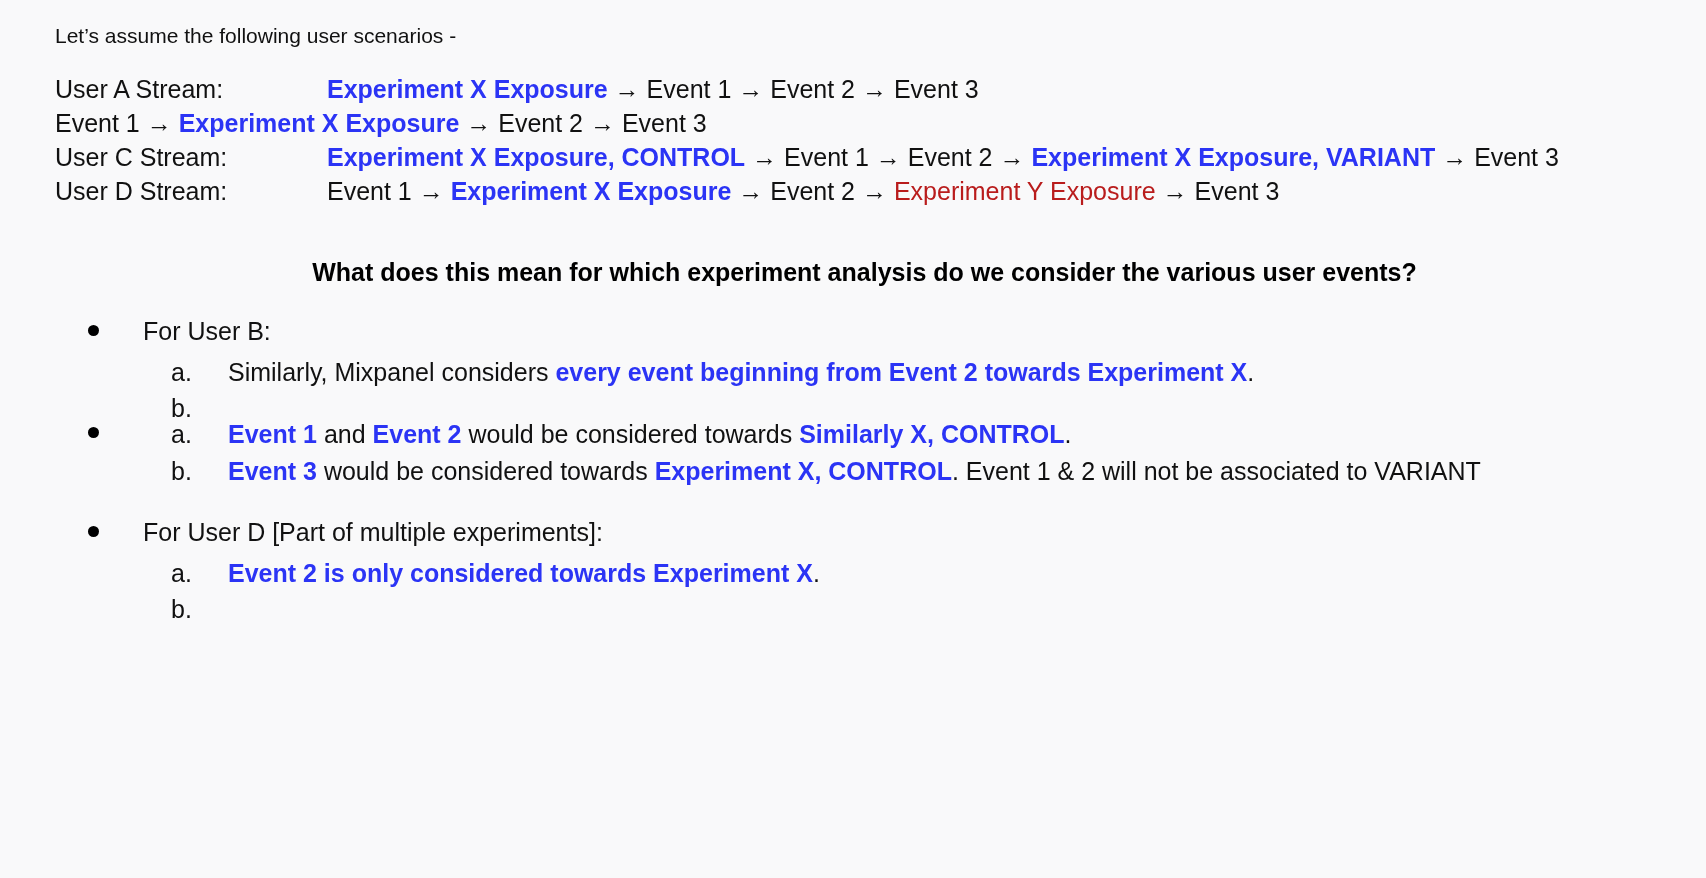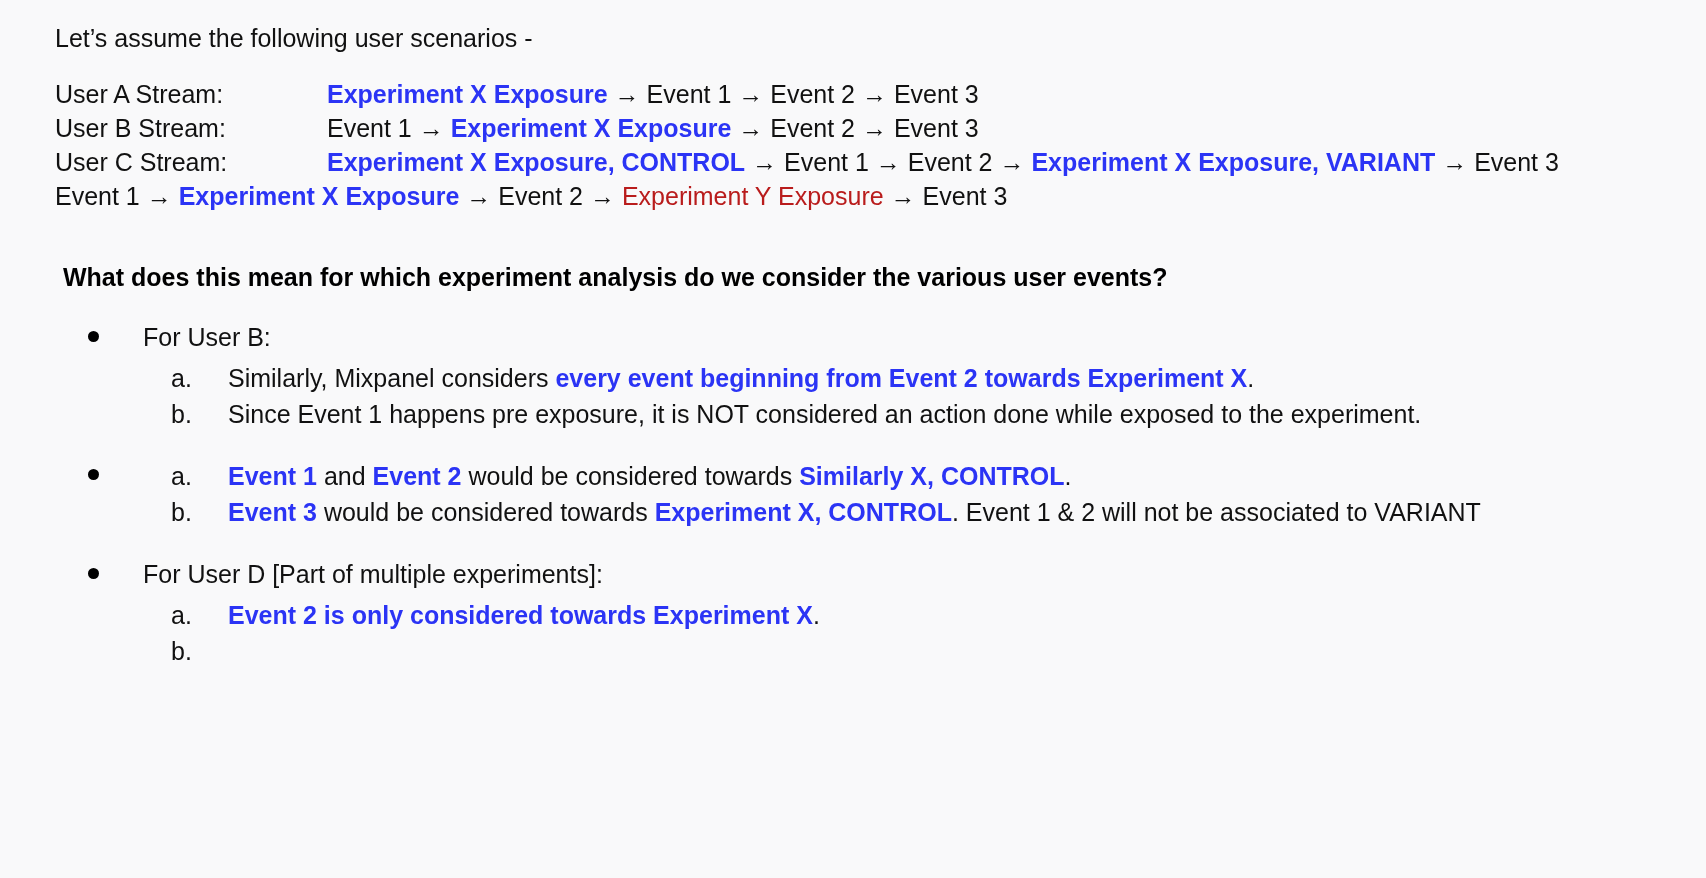--- a/index.html
+++ b/index.html
@@ -12,21 +12,21 @@
     min-height: 878px;
     font-family: "Liberation Sans", sans-serif;
     color: #000000;
     -webkit-font-smoothing: antialiased;
   }
   .page {
     padding: 22px 40px 0 55px;
     box-sizing: border-box;
   }
   .intro {
-    font-size: 25px;
+    font-size: 21px;
     line-height: 1.32;
     color: #111;
     margin: 0 0 22px 0;
   }
   .streams {
     margin: 0 0 48px 0;
   }
   .stream-row {
     display: flex;
     align-items: flex-end;
@@ -44,20 +44,21 @@
   }
   .blue { color: #2b34f5; font-weight: bold; }
   .magenta { color: #b91c1c; }
   .arrow { color: #111; }
   .question {
     font-size: 25px;
     font-weight: bold;
     color: #000;
     margin: 0 0 26px 8px;
     line-height: 1.3;
+    text-align: center;
   }
   ul.bullets {
     list-style: none;
     margin: 0;
     padding: 0;
   }
   ul.bullets > li {
     position: relative;
     padding-left: 88px;
     margin-bottom: 26px;
@@ -103,41 +104,41 @@
 <div class="page">
 
   <p class="intro">Let’s assume the following user scenarios -</p>
 
   <div class="streams">
       <div class="stream-row">
         <span class="stream-label">User A Stream:</span>
         <span class="stream-body"><span class="blue">Experiment X Exposure</span><span class="arrow"> → </span><span class="arrow">Event 1</span><span class="arrow"> → </span><span class="arrow">Event 2</span><span class="arrow"> → </span><span class="arrow">Event 3</span></span>
       </div>
       <div class="stream-row">
-        <span class="stream-label">User B Stream:</span>
         <span class="stream-body"><span class="arrow">Event 1</span><span class="arrow"> → </span><span class="blue">Experiment X Exposure</span><span class="arrow"> → </span><span class="arrow">Event 2</span><span class="arrow"> → </span><span class="arrow">Event 3</span></span>
       </div>
       <div class="stream-row">
         <span class="stream-label">User C Stream:</span>
         <span class="stream-body"><span class="blue">Experiment X Exposure, CONTROL</span><span class="arrow"> → </span><span class="arrow">Event 1</span><span class="arrow"> → </span><span class="arrow">Event 2</span><span class="arrow"> → </span><span class="blue">Experiment X Exposure, VARIANT</span><span class="arrow"> → </span><span class="arrow">Event 3</span></span>
       </div>
       <div class="stream-row">
+        <span class="stream-label">User D Stream:</span>
         <span class="stream-body"><span class="arrow">Event 1</span><span class="arrow"> → </span><span class="blue">Experiment X Exposure</span><span class="arrow"> → </span><span class="arrow">Event 2</span><span class="arrow"> → </span><span class="magenta">Experiment Y Exposure</span><span class="arrow"> → </span><span class="arrow">Event 3</span></span>
       </div>
     </div>
 
   <p class="question">What does this mean for which experiment analysis do we consider the various user events?</p>
 
   <ul class="bullets">
       <li>
         <span class="dot"></span>
         <span class="li-text"><span class="arrow">For User B:</span></span>
         <ol class="sub">
           <li><span class="marker">a.</span><span><span class="arrow">Similarly, Mixpanel considers </span><span class="blue">every event beginning from Event 2 towards Experiment X</span><span class="arrow">.</span></span></li>
-          <li><span class="marker">b.</span><span><span class="arrow">Since Event 1 happens pre exposure, it is NOT considered an action done while exposed to the experiment.</span></span></li>
+          <li><span class="marker">b.</span></li>
         </ol>
       </li>
       <li>
         <span class="dot"></span>
         <ol class="sub">
           <li><span class="marker">a.</span><span><span class="blue">Event 1</span><span class="arrow"> and </span><span class="blue">Event 2</span><span class="arrow"> would be considered towards </span><span class="blue">Similarly X, CONTROL</span><span class="arrow">.</span></span></li>
           <li><span class="marker">b.</span><span><span class="blue">Event 3</span><span class="arrow"> would be considered towards </span><span class="blue">Experiment X, CONTROL</span><span class="arrow">. Event 1 &amp; 2 will not be associated to VARIANT</span></span></li>
         </ol>
       </li>
       <li>

